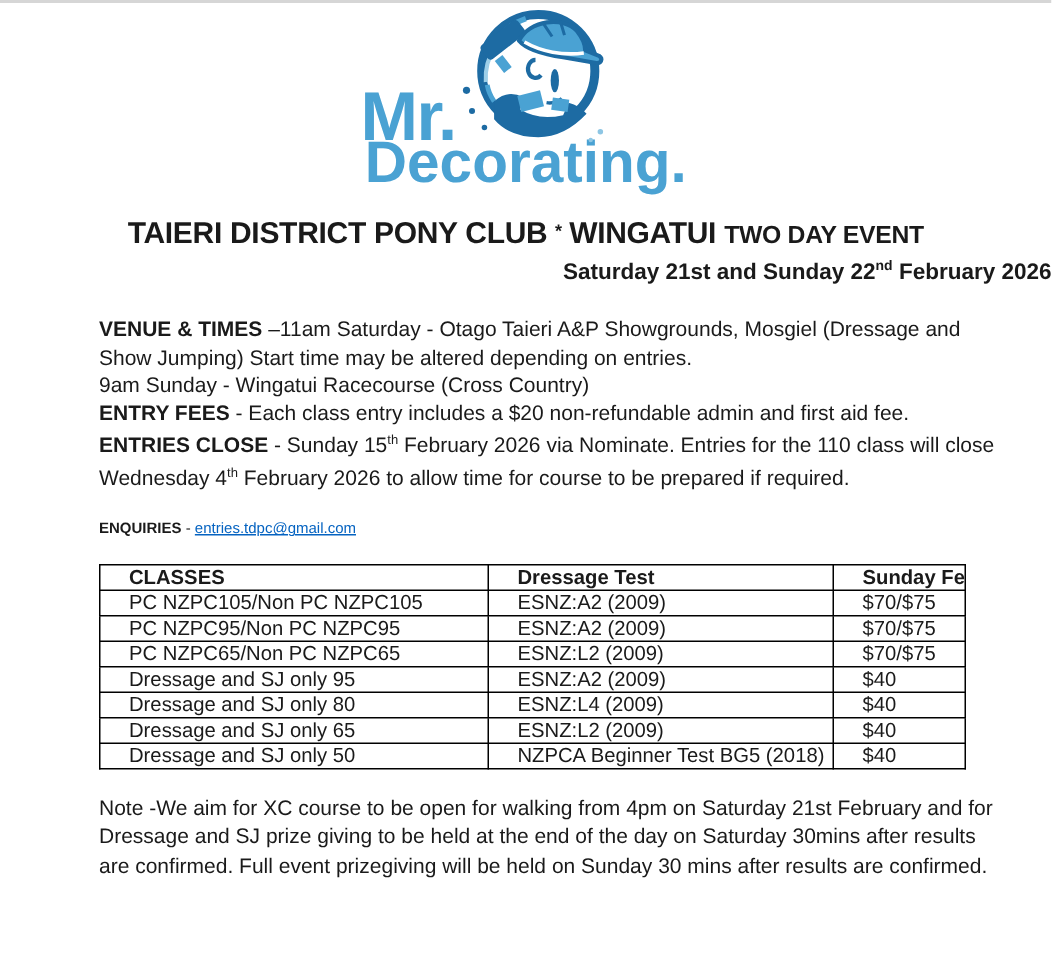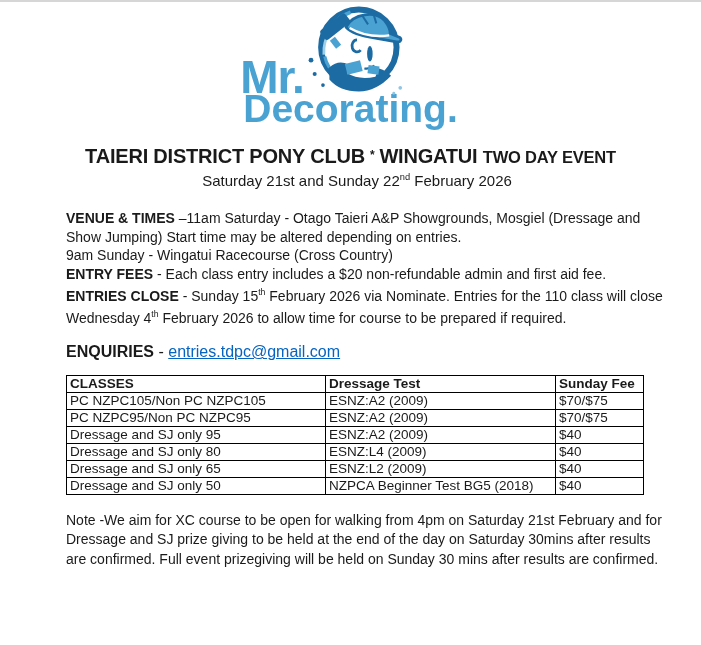--- a/index.html
+++ b/index.html
@@ -17,36 +17,36 @@
   }
   .logo-badge { display:block; }
   .logo-word {
     font-size:39px; font-weight:bold; letter-spacing:0px; line-height:30px;
     color:var(--logoLight); margin-top:-3px;
   }
   
   .title { margin:21px 0 0 0; text-align:center; font-size:20px; font-weight:bold; letter-spacing:-0.2px; }
   .title .star { font-size:12px; vertical-align:4px; padding:0 5px; }
   .title .small-caps { font-size:16.5px; }
-  .subtitle { margin:4px 0 0 0; text-align:center; font-size:15px; font-weight:normal;padding-left:13px; }
+  .subtitle { margin:4px 0 0 0; text-align:right; font-size:15px; font-weight:bold;padding-left:13px; }
   sup { font-size:0.62em; }
   
   .content { margin-left:66px; width:606px; }
   .details { margin:20px 0 0 0; font-size:14px; line-height:18.5px; }
   .details strong, .enquiries strong { font-weight:bold; }
-  .enquiries { margin:16px 0 0 0; font-size:16px; line-height:18.5px; }
+  .enquiries { margin:16px 0 0 0; font-size:10px; line-height:18.5px; }
   .email-link { color:var(--linkBlue); text-decoration:underline; cursor:pointer; }
   
   table.fees { border-collapse:collapse; margin-top:13px; width:577px; table-layout:fixed; }
   table.fees col.c1 { width:259px; }
   table.fees col.c2 { width:230px; }
   table.fees col.c3 { width:88px; }
   table.fees th, table.fees td {
     border:1px solid #000; font-size:13.5px; line-height:14px;
-    padding:1px 2px 1px 3px; text-align:left; height:14px;
+    padding:1px 2px 1px 19px; text-align:left; height:14px;
     overflow:hidden; white-space:nowrap;
   }
   table.fees th { font-weight:bold; }
   table.fees tr.group-end td { border-bottom-width:3px; }
   
   .note { margin:16px 0 0 0; font-size:14px; line-height:19.5px; width:600px; }
 </style>
 </head>
 <body>
 
@@ -122,20 +122,25 @@
             <td>PC NZPC105/Non PC NZPC105</td>
             <td>ESNZ:A2 (2009)</td>
             <td>$70/$75</td>
           </tr>
           <tr>
             <td>PC NZPC95/Non PC NZPC95</td>
             <td>ESNZ:A2 (2009)</td>
             <td>$70/$75</td>
           </tr>
           <tr>
+            <td>PC NZPC65/Non PC NZPC65</td>
+            <td>ESNZ:L2 (2009)</td>
+            <td>$70/$75</td>
+          </tr>
+          <tr>
             <td>Dressage and SJ only 95</td>
             <td>ESNZ:A2 (2009)</td>
             <td>$40</td>
           </tr>
           <tr>
             <td>Dressage and SJ only 80</td>
             <td>ESNZ:L4 (2009)</td>
             <td>$40</td>
           </tr>
           <tr>

